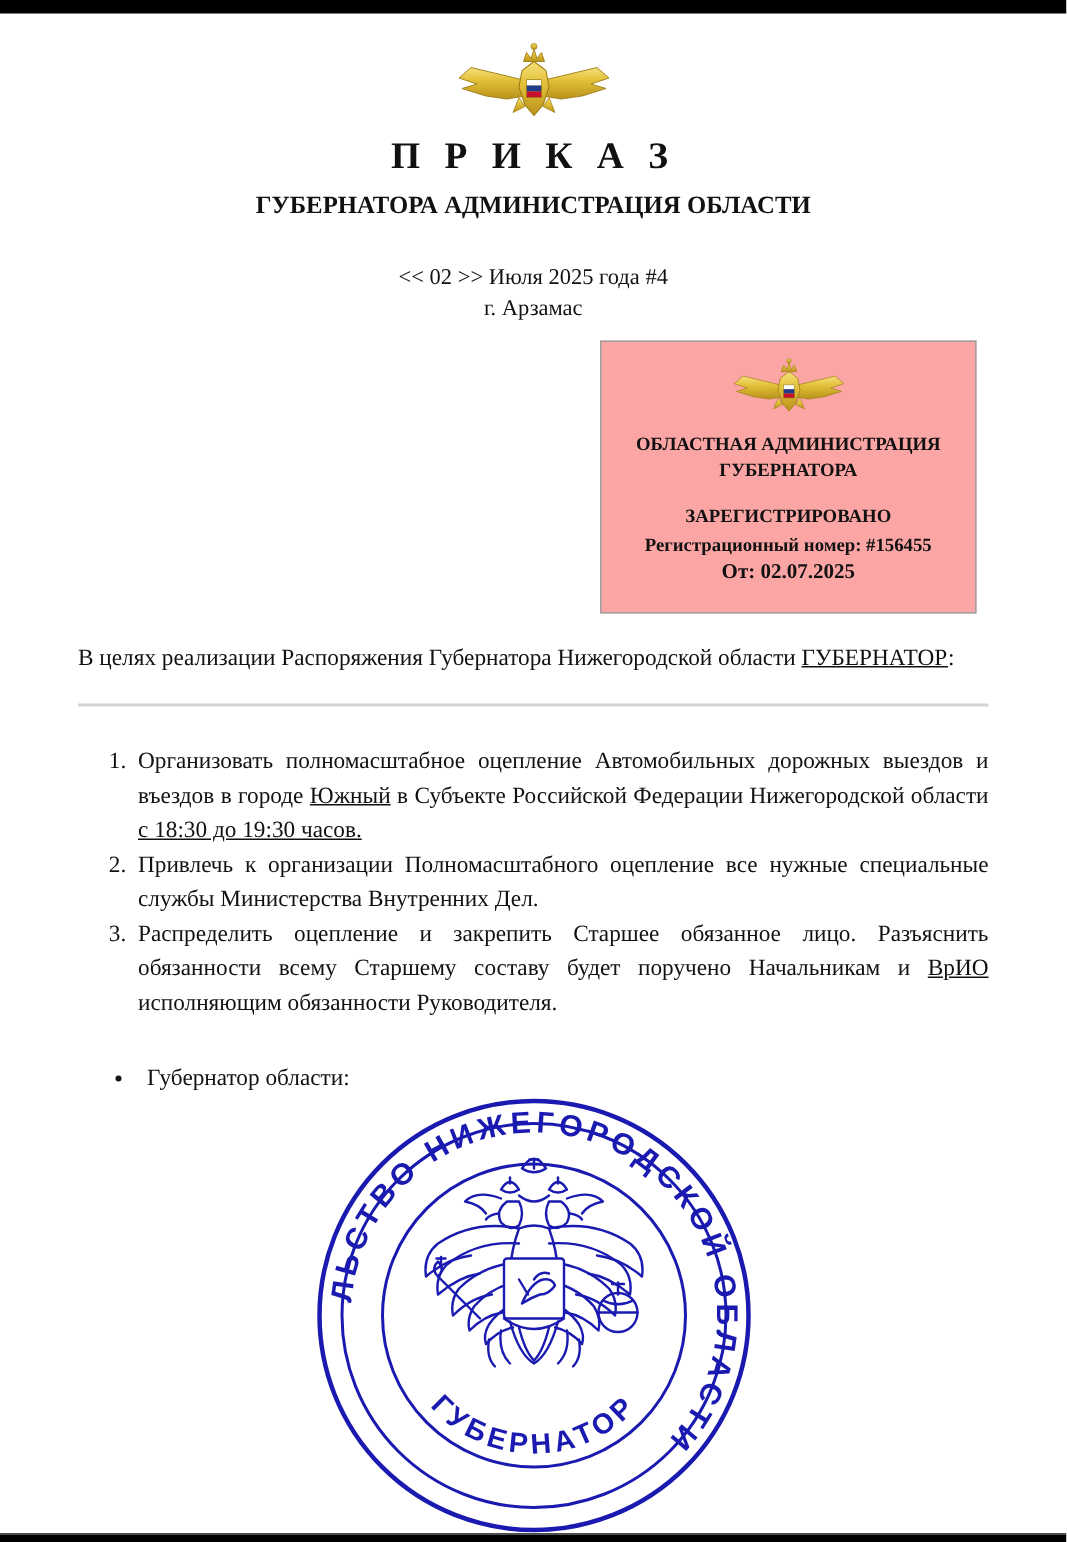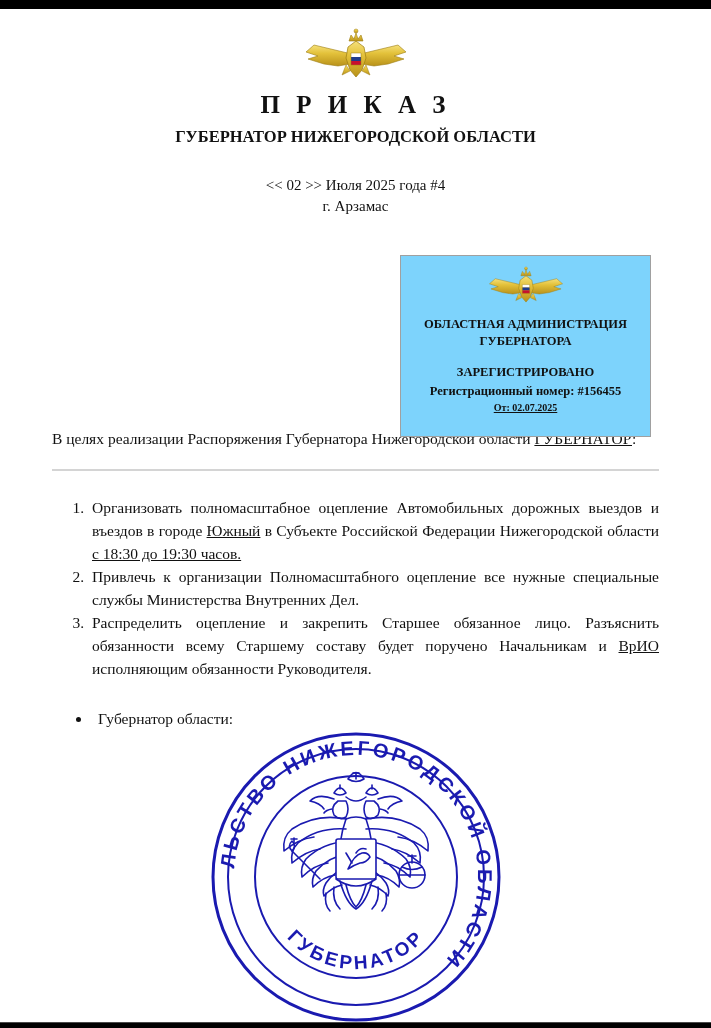--- a/index.html
+++ b/index.html
@@ -83,47 +83,45 @@
     font-weight: bold;
     line-height: 1.42;
     padding-top: 28px;
   }
   .stamp {
     position: absolute;
     top: 0; left: 348px;
     width: 251px;
     height: 182px;
     border: 1px solid #a0a0a0;
-    background: #7dd3fc;
+    background: #fca5a5;
     text-align: center;
     padding-top: 8px;
-    margin-top: 28px;
   }
   .stamp-emblem { height: 48px; }
   .stamp-org {
     font-size: 12.5px;
     font-weight: bold;
     line-height: 1.35;
     margin-top: 4px;
   }
   .stamp-reg {
     font-size: 12.5px;
     font-weight: bold;
     margin-top: 15px;
   }
   .stamp-num {
     font-size: 12.5px;
     font-weight: bold;
     margin-top: 4px;
   }
   .stamp-from {
-    font-size: 10px;
+    font-size: 14px;
     font-weight: bold;
     margin-top: 3px;
-    text-decoration: underline;
   }
 
   
   .intro {
     margin-top: 18px;
     font-size: 15.5px;
     line-height: 1.5;
     text-align: justify;
   }
   .intro u { text-decoration: underline; }
@@ -205,21 +203,21 @@
       <path d="M47 32 h10 v4 h-10 z" fill="#1f3b8c"></path>
       <path d="M47 36 h10 v4 h-10 z" fill="#c8102e"></path>
       <path d="M47 28 h10 v12 h-10 z" fill="none" stroke="#9c7c12" stroke-width="0.5"></path>
 
       <path d="M42 40 L38 50 L46 46 Z" fill="url(#gold)" stroke="#9c7c12" stroke-width="0.5"></path>
       <path d="M62 40 L66 50 L58 46 Z" fill="url(#gold)" stroke="#9c7c12" stroke-width="0.5"></path>
     </svg>
   </div>
 
   <div class="doc-title">П Р И К А З</div>
-  <div class="doc-subtitle">ГУБЕРНАТОР НИЖЕГОРОДСКОЙ ОБЛАСТИ</div>
+  <div class="doc-subtitle">ГУБЕРНАТОРА АДМИНИСТРАЦИЯ ОБЛАСТИ</div>
   <div class="doc-date">&lt;&lt; 02 &gt;&gt; Июля 2025 года #4</div>
   <div class="doc-city">г. Арзамас</div>
 
   <div class="subject-row">
 
     <div class="stamp">
       <div class="stamp-emblem">
         <svg width="76" height="44" viewBox="0 0 104 60" aria-hidden="true">
           <defs>
             <linearGradient id="gold2" x1="0" y1="0" x2="0" y2="1">

